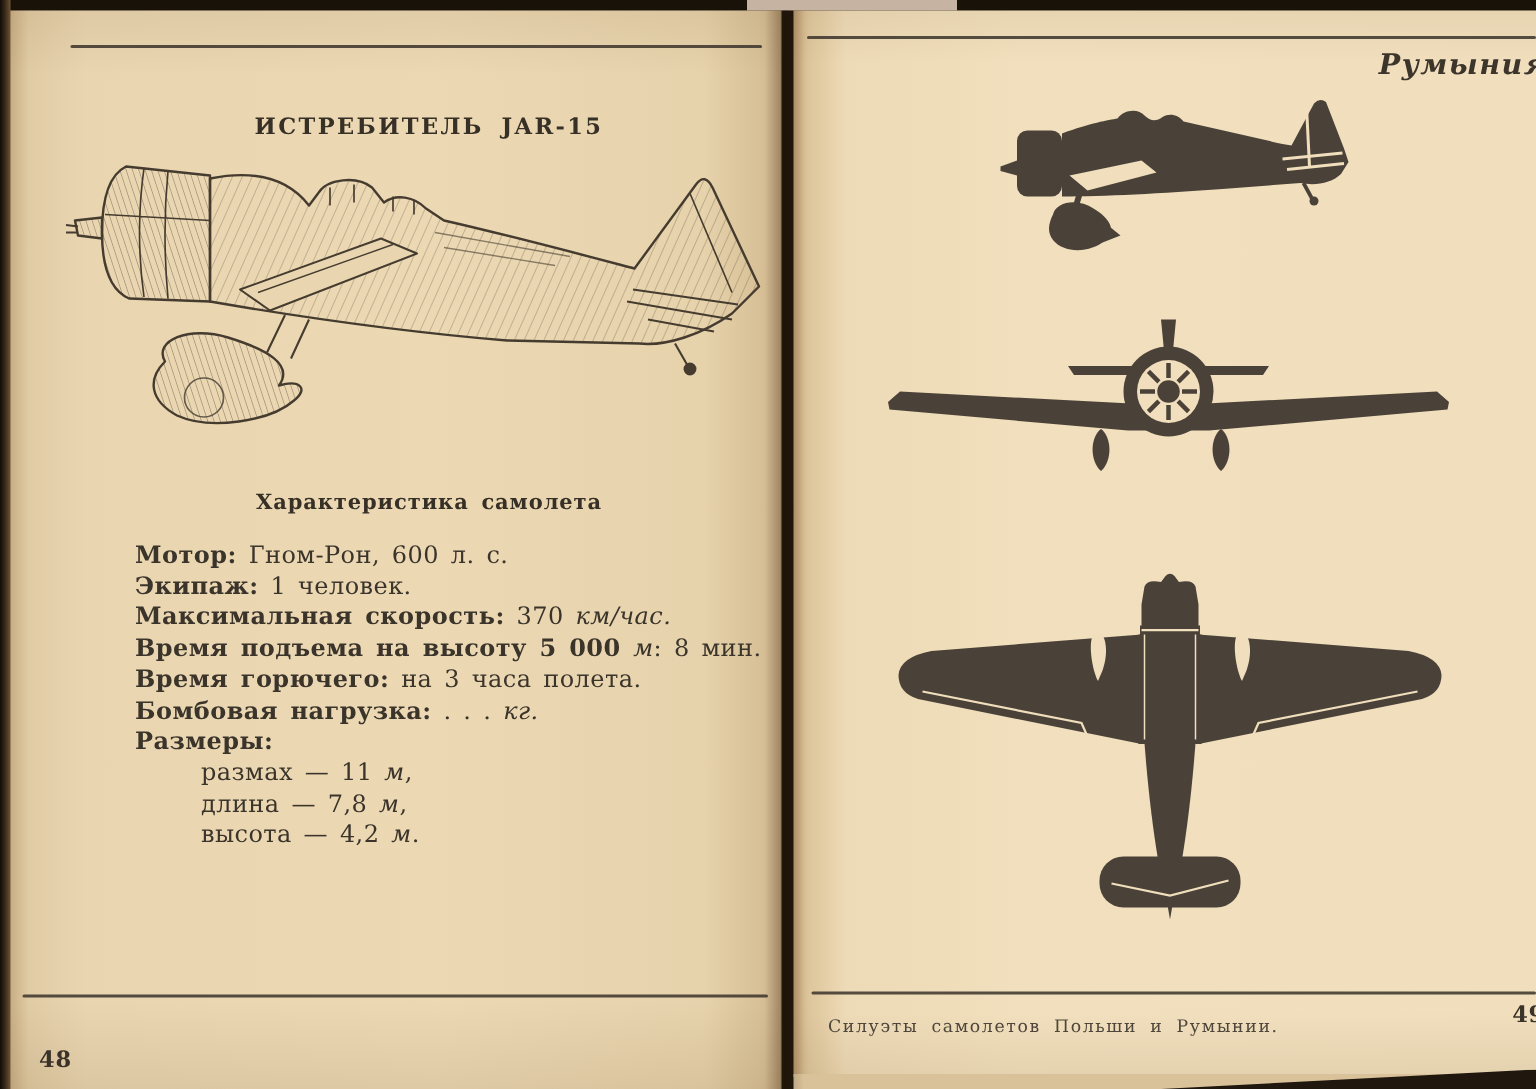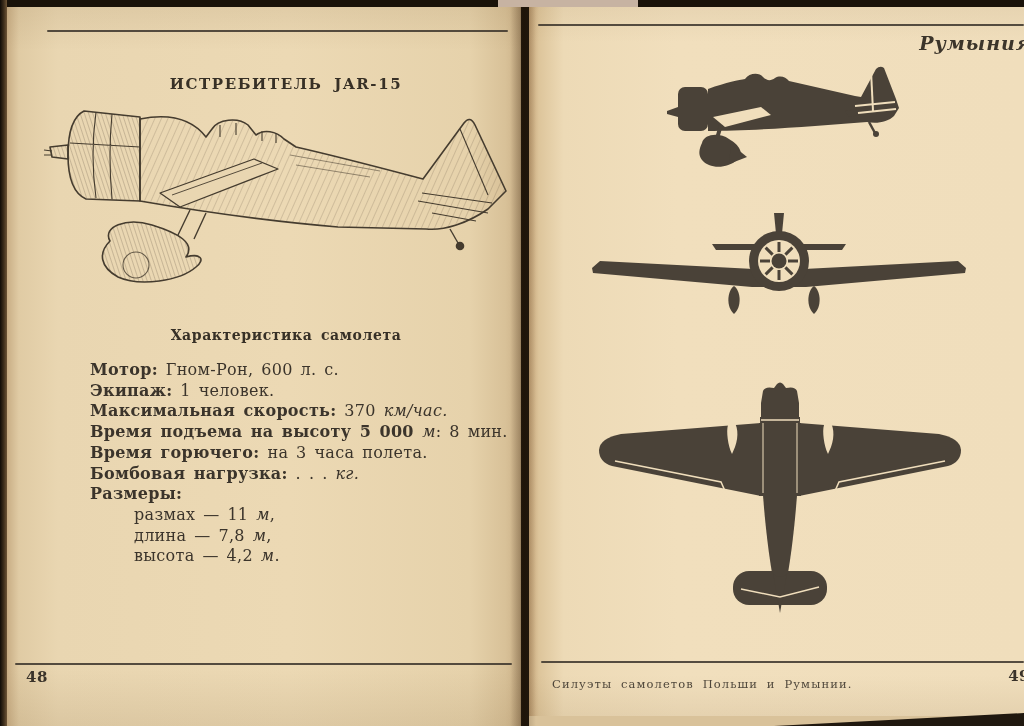--- a/index.html
+++ b/index.html
@@ -135,21 +135,21 @@
       <div class="spec-line"><span class="b">Время подъема на высоту 5 000 </span><span class="i">м</span><span>: 8 мин.</span></div>
       <div class="spec-line"><span class="b">Время горючего:</span><span> на 3 часа полета.</span></div>
       <div class="spec-line"><span class="b">Бомбовая нагрузка:</span><span> . . . </span><span class="i">кг.</span></div>
       <div class="spec-line"><span class="b">Размеры:</span></div>
       <div class="spec-line indent"><span>размах — 11 </span><span class="i">м</span><span>,</span></div>
       <div class="spec-line indent"><span>длина — 7,8 </span><span class="i">м</span><span>,</span></div>
       <div class="spec-line indent"><span>высота — 4,2 </span><span class="i">м</span><span>.</span></div>
     </div>
 
   <div class="rule rule-thin" style="left:9px;top:656px;width:497px;"></div>
-  <div class="pagenum" style="left:20px;top:661px;">48</div>
+  <div class="pagenum" style="left:20px;top:690px;">48</div>
 </div>
 
 <div class="page page-right">
   <div class="rule rule-thin" style="left:9px;top:17px;width:486px;"></div>
   <div class="region-header">Румыния</div>
 
   <svg style="left:136px;top:58px;" width="295" height="110" viewBox="0 0 295 110">
     <path class="sil" d="M2,46 L13,42 L13,52 L2,49 Z"></path>
     <rect class="sil" x="13" y="22" width="30" height="44" rx="7"></rect>
     <path class="sil" d="M43,24 C62,17 74,15 80,14 C84,8 94,7 98,12 C102,16 106,16 110,13

